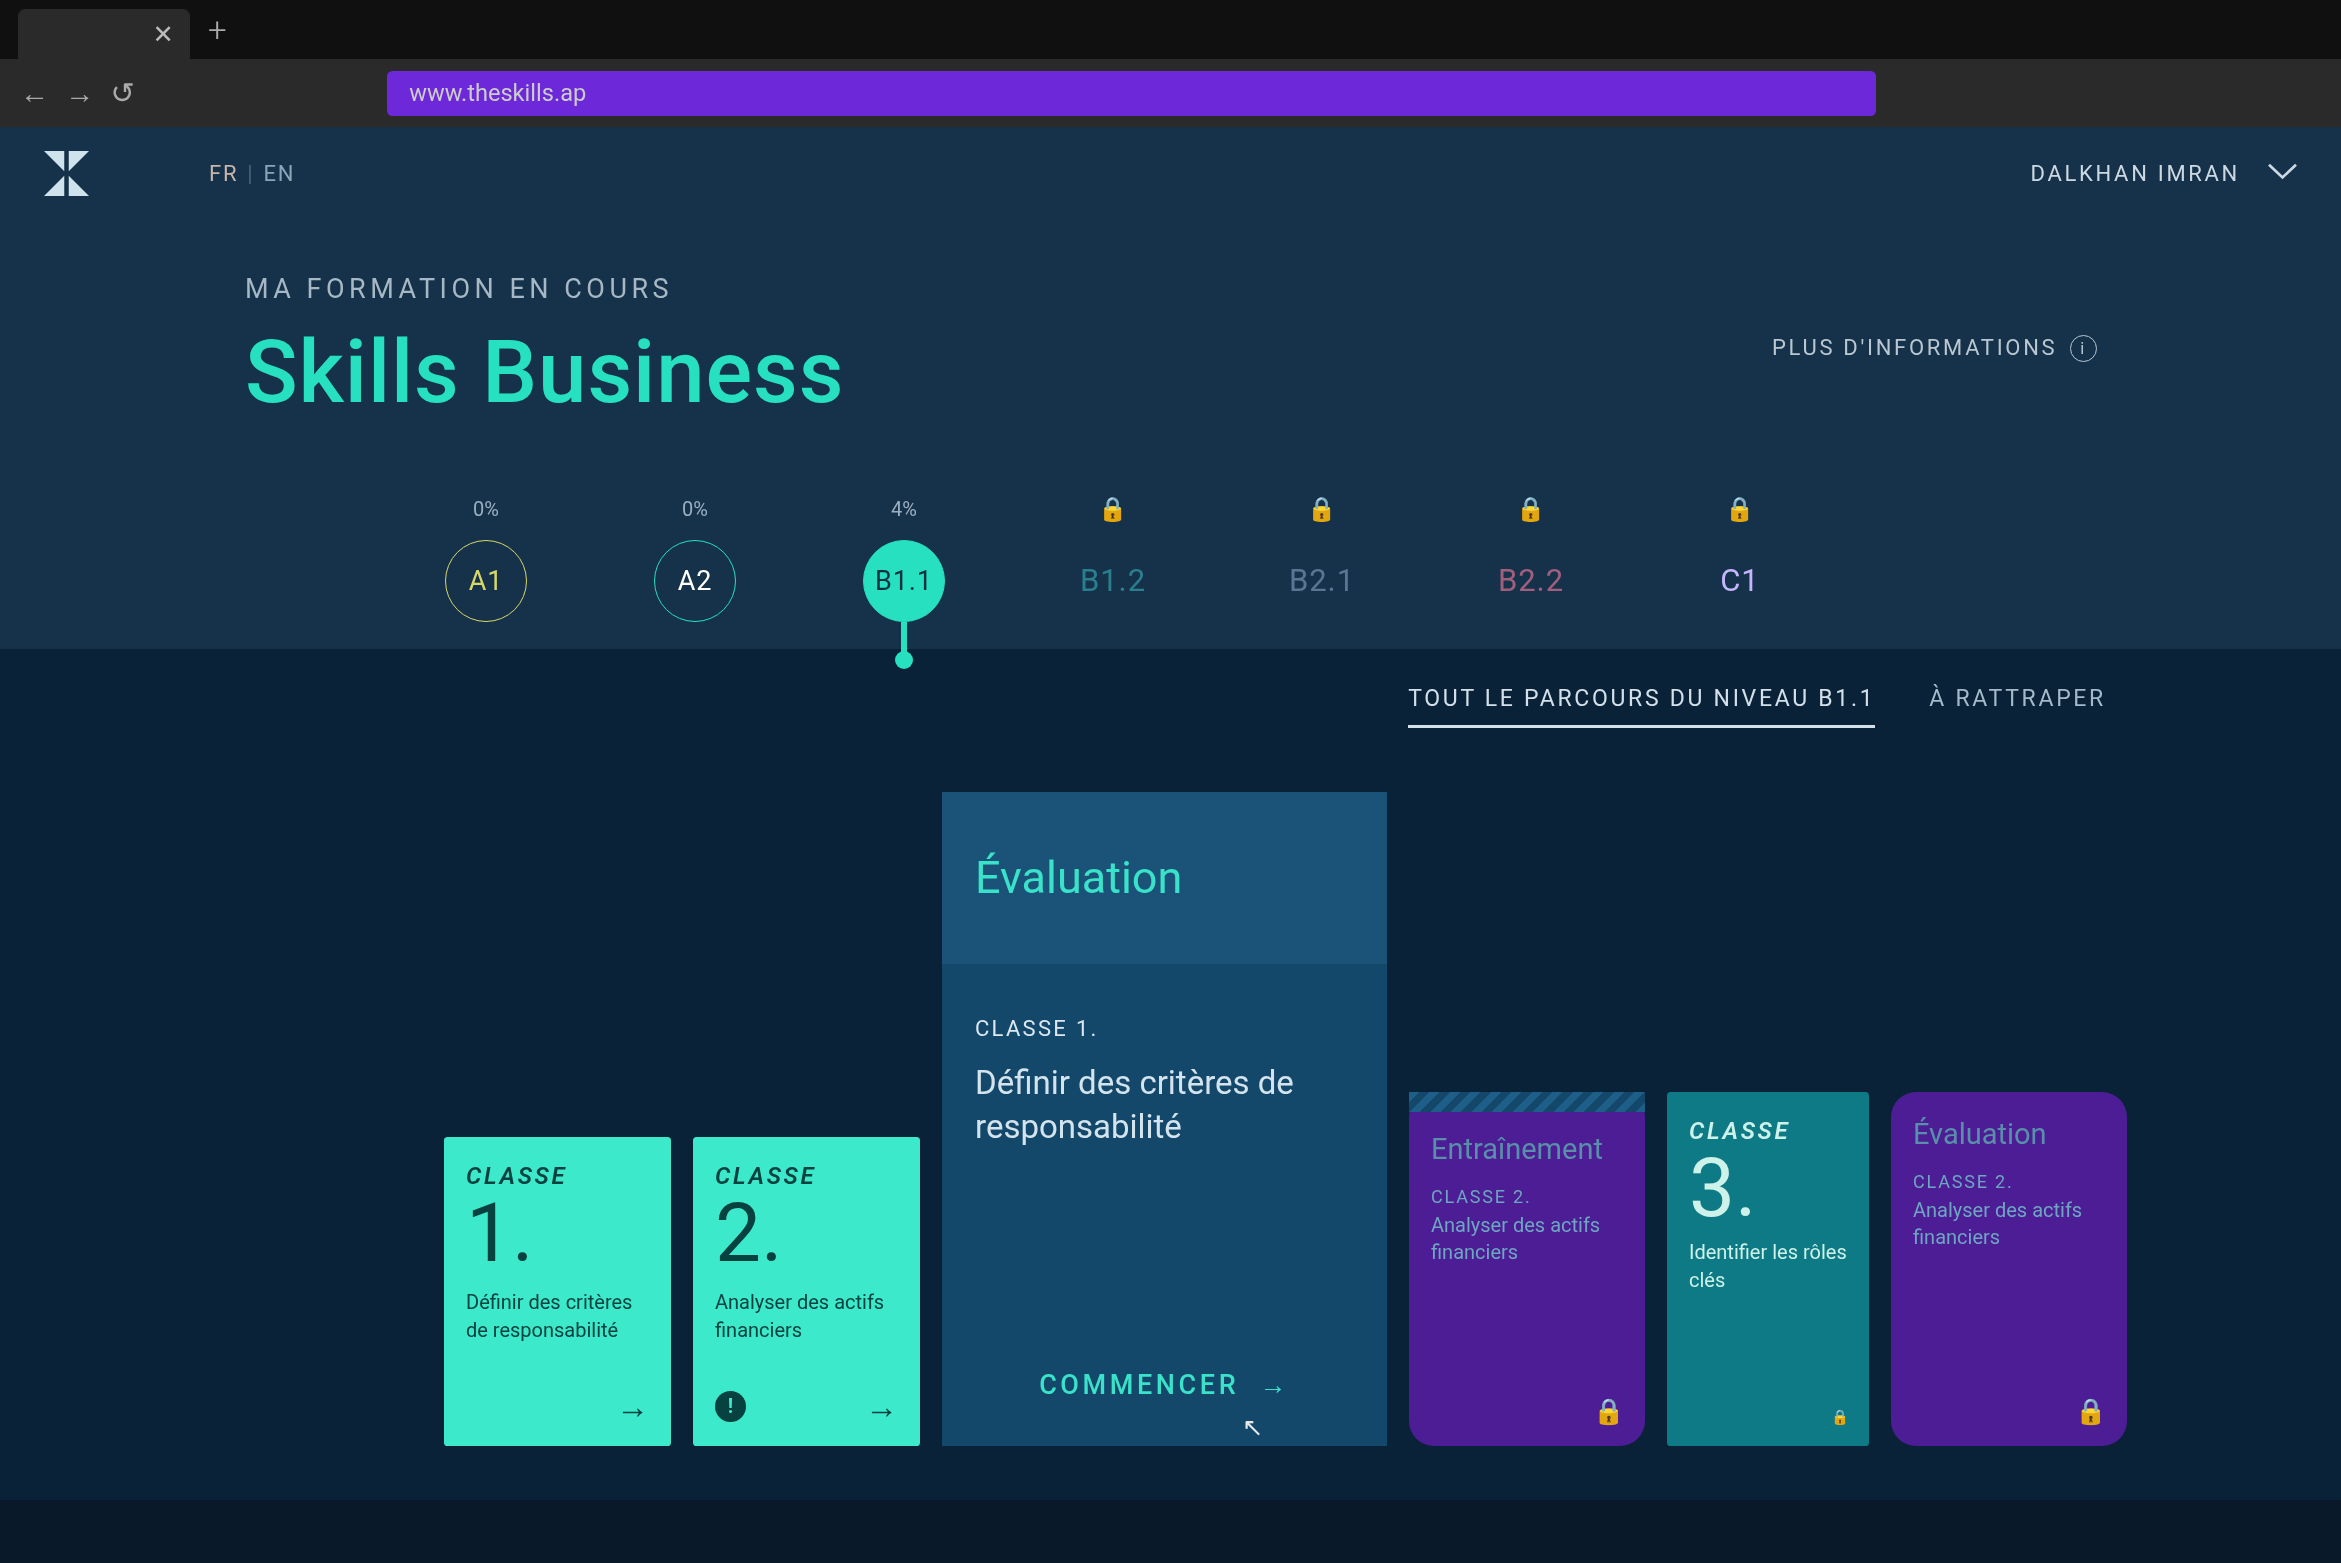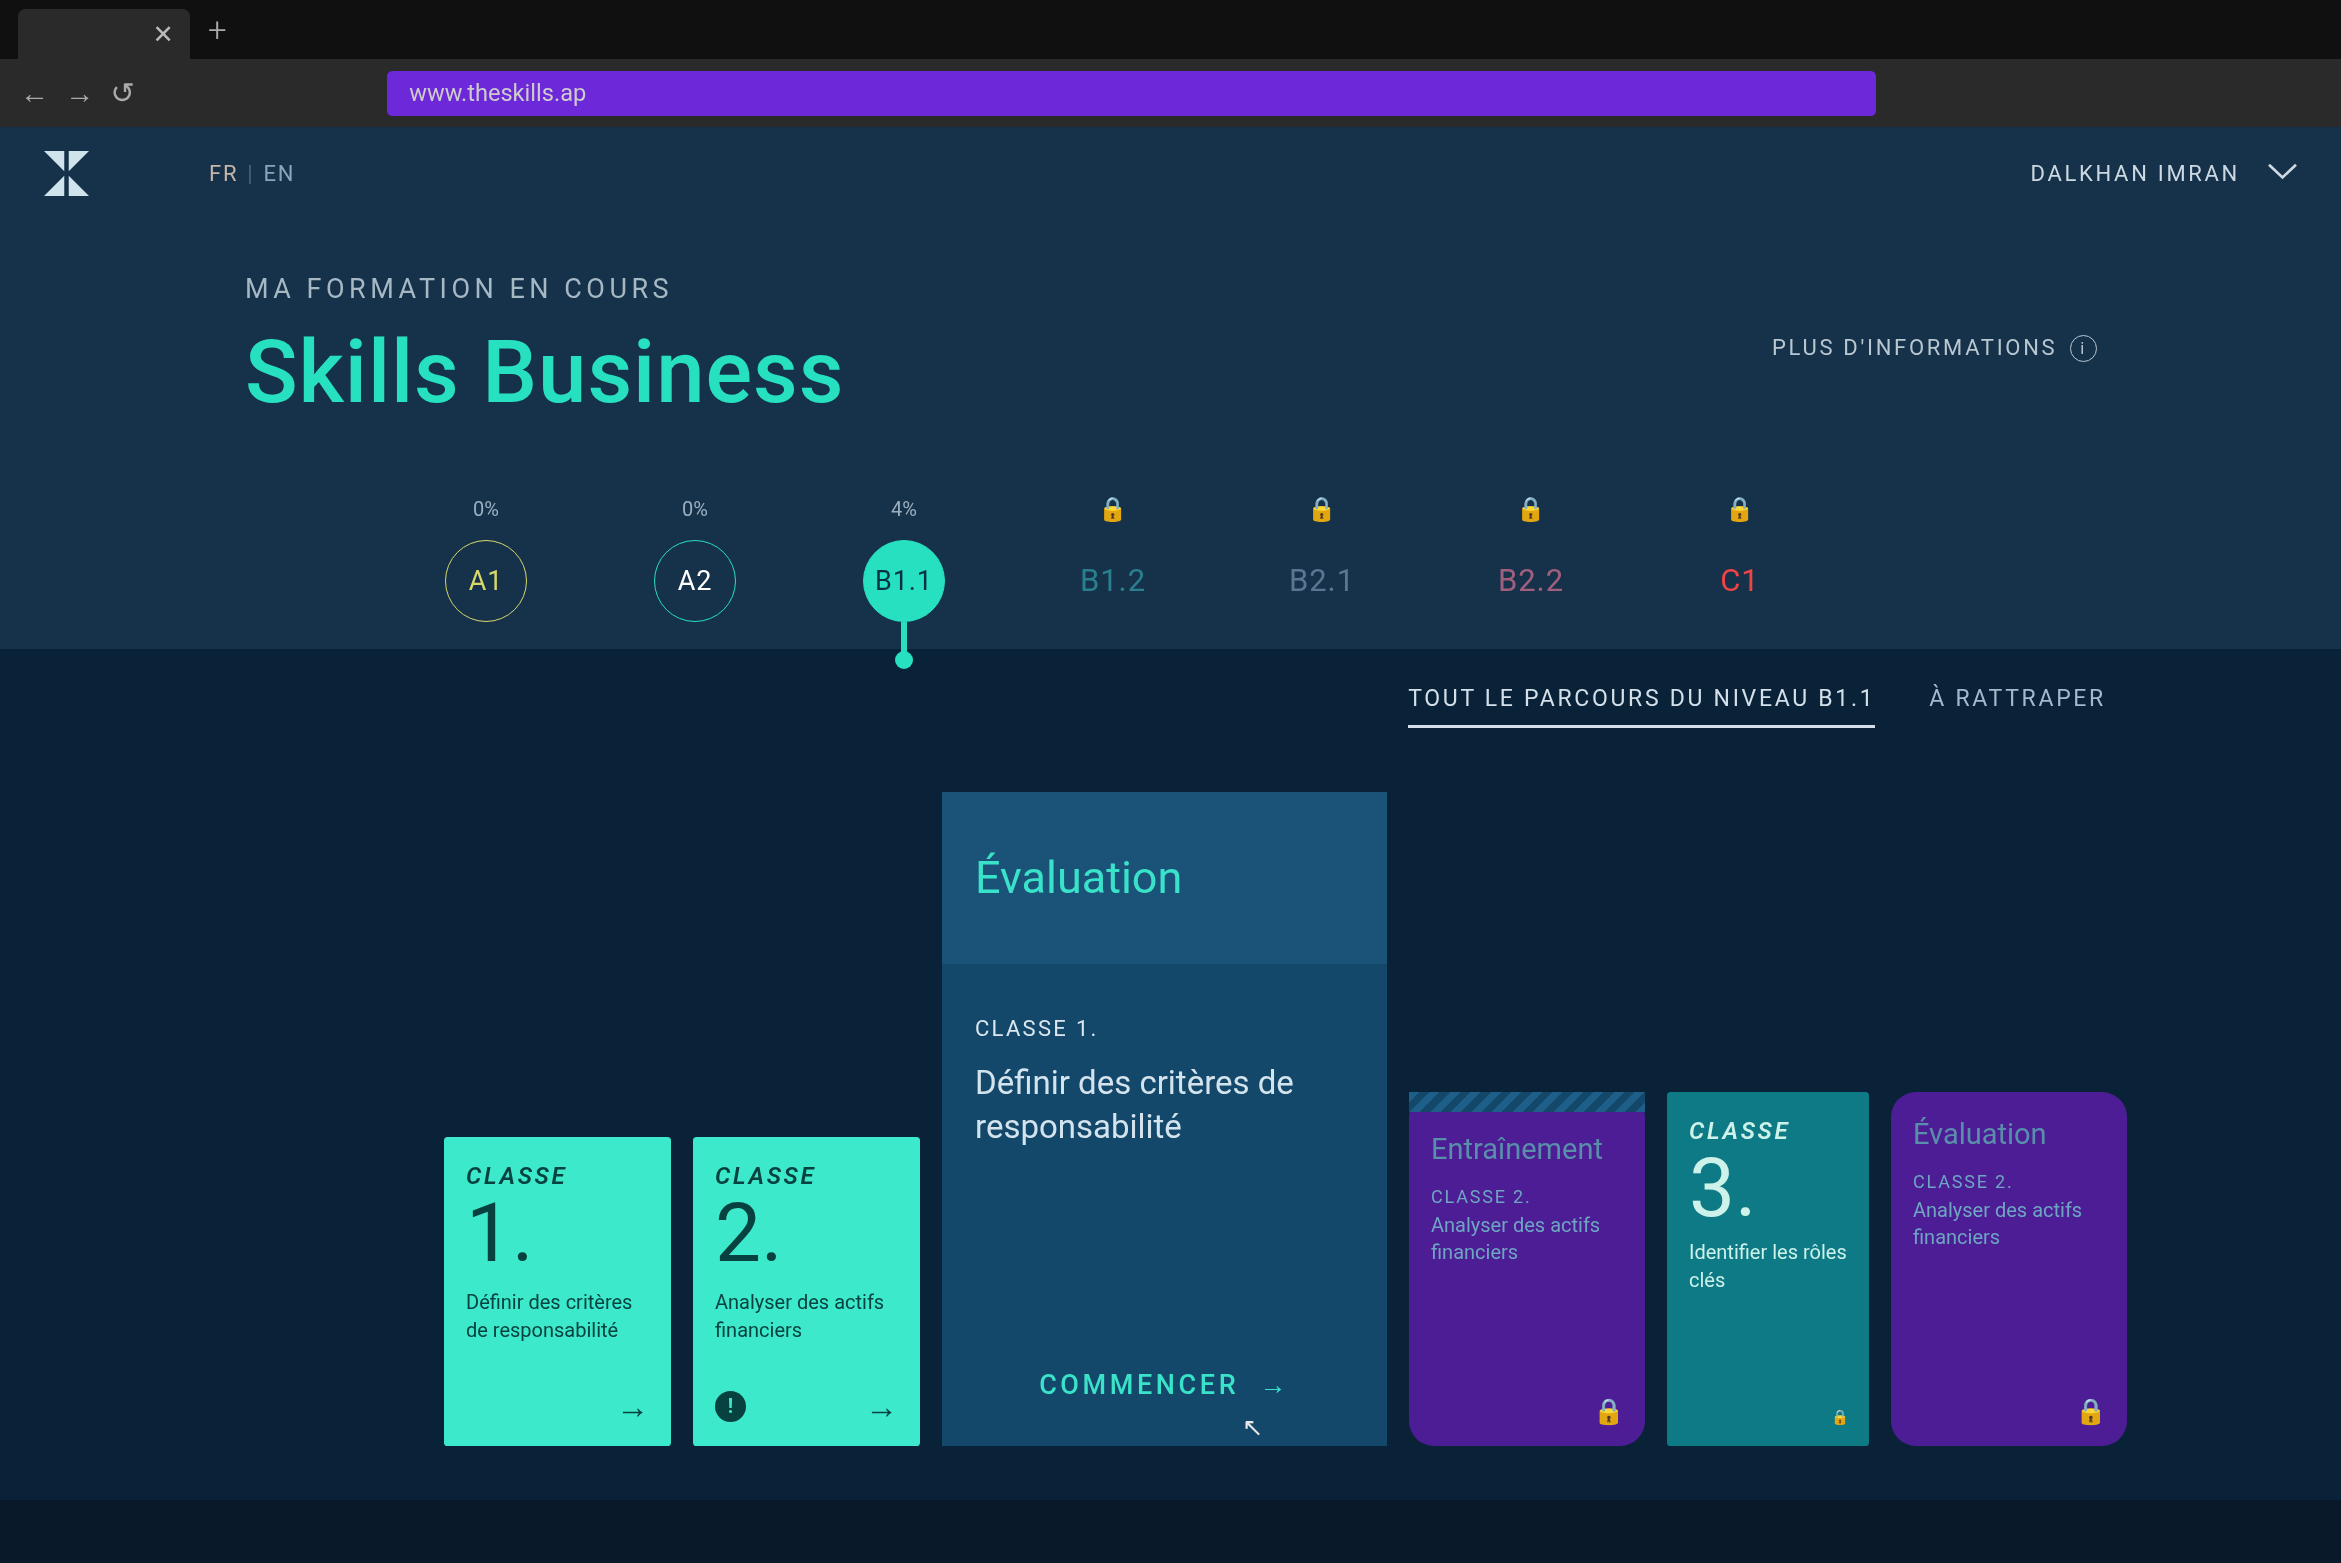--- a/index.html
+++ b/index.html
@@ -120,21 +120,21 @@
     width: 82px; height: 82px;
     display: flex; align-items: center; justify-content: center;
     font-size: 31px; letter-spacing: 0.9px;
   }
   .level-a1 .circle { border-color: #d8d86a; color: #d8d86a; }
   .level-a2 .circle { border-color: #26e0c0; color: #ffffff; }
   .level-b11 .circle { background: #26e0c0; border-color: #26e0c0; color: #083244; }
   .level-b12 .nocircle { color: #2a7f8e; }
   .level-b21 .nocircle { color: #5a7693; }
   .level-b22 .nocircle { color: #a15f7e; }
-  .level-c1  .nocircle { color: #ef4444; }
+  .level-c1  .nocircle { color: #c4b5fd; }
   .level-b11 .connector {
     position: absolute;
     bottom: -38px;
     width: 5.4px; height: 38px; background: #26e0c0;
   }
   .level-b11 .connector::after {
     content: ""; position: absolute; bottom: -9px; left: -6.4px;
     width: 18px; height: 18px; border-radius: 50%; background: #26e0c0;
   }
 

